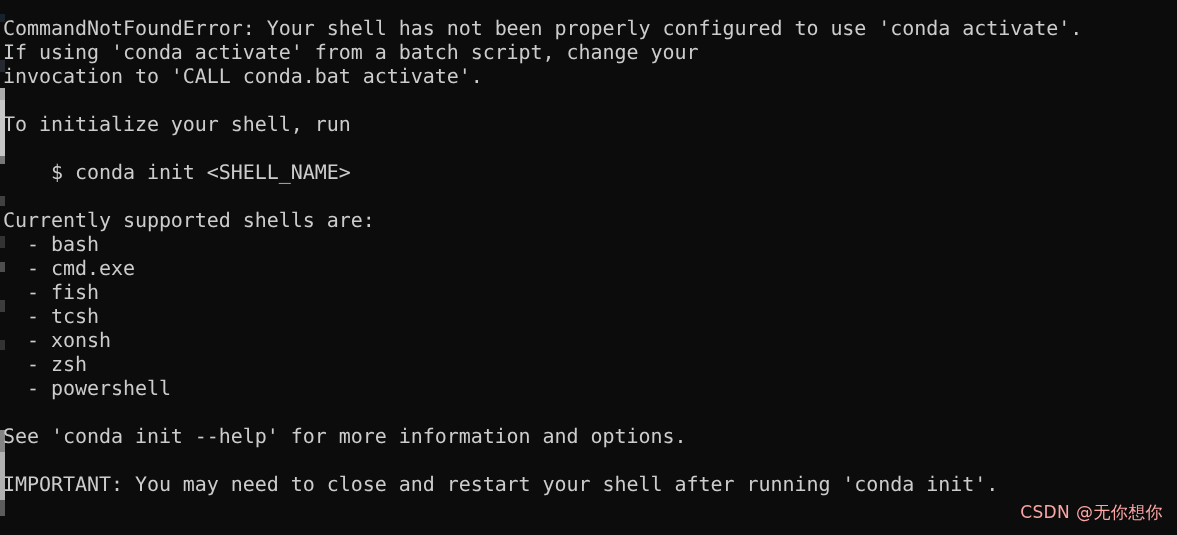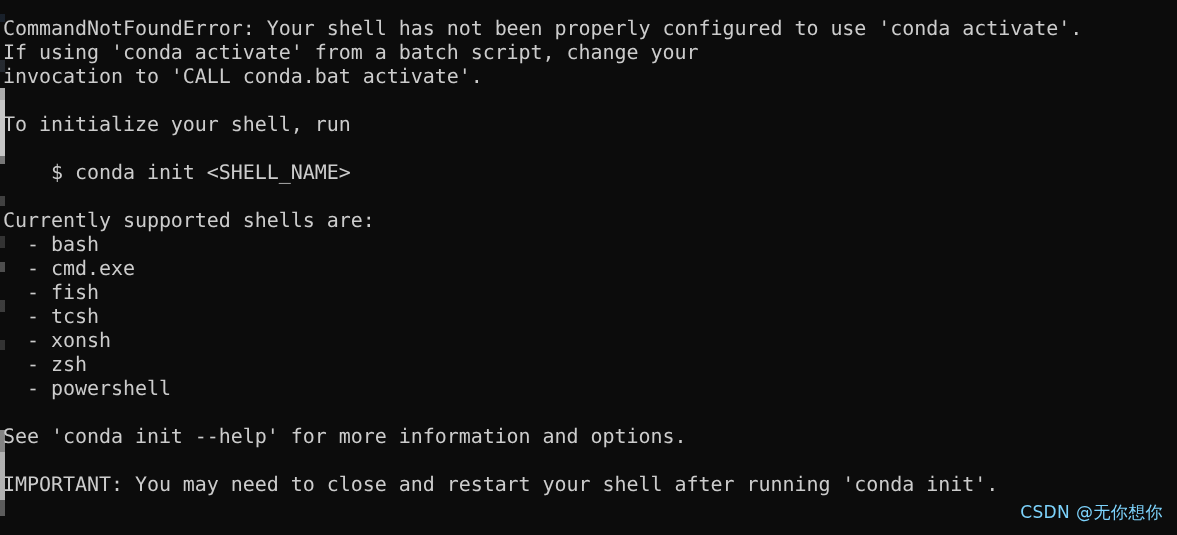--- a/index.html
+++ b/index.html
@@ -76,21 +76,21 @@
   }
 
   #console-output .line.blank {
     height: 24px;
   }
 
   #watermark {
     position: absolute;
     right: 14px;
     bottom: 11px;
-    color: #7dd3fc;
+    color: #fca5a5;
     font-family: "DejaVu Sans", "Liberation Sans", sans-serif;
     font-size: 17px;
     letter-spacing: 0.4px;
     white-space: pre;
     user-select: none;
   }
 </style>
 </head>
 <body>
 

